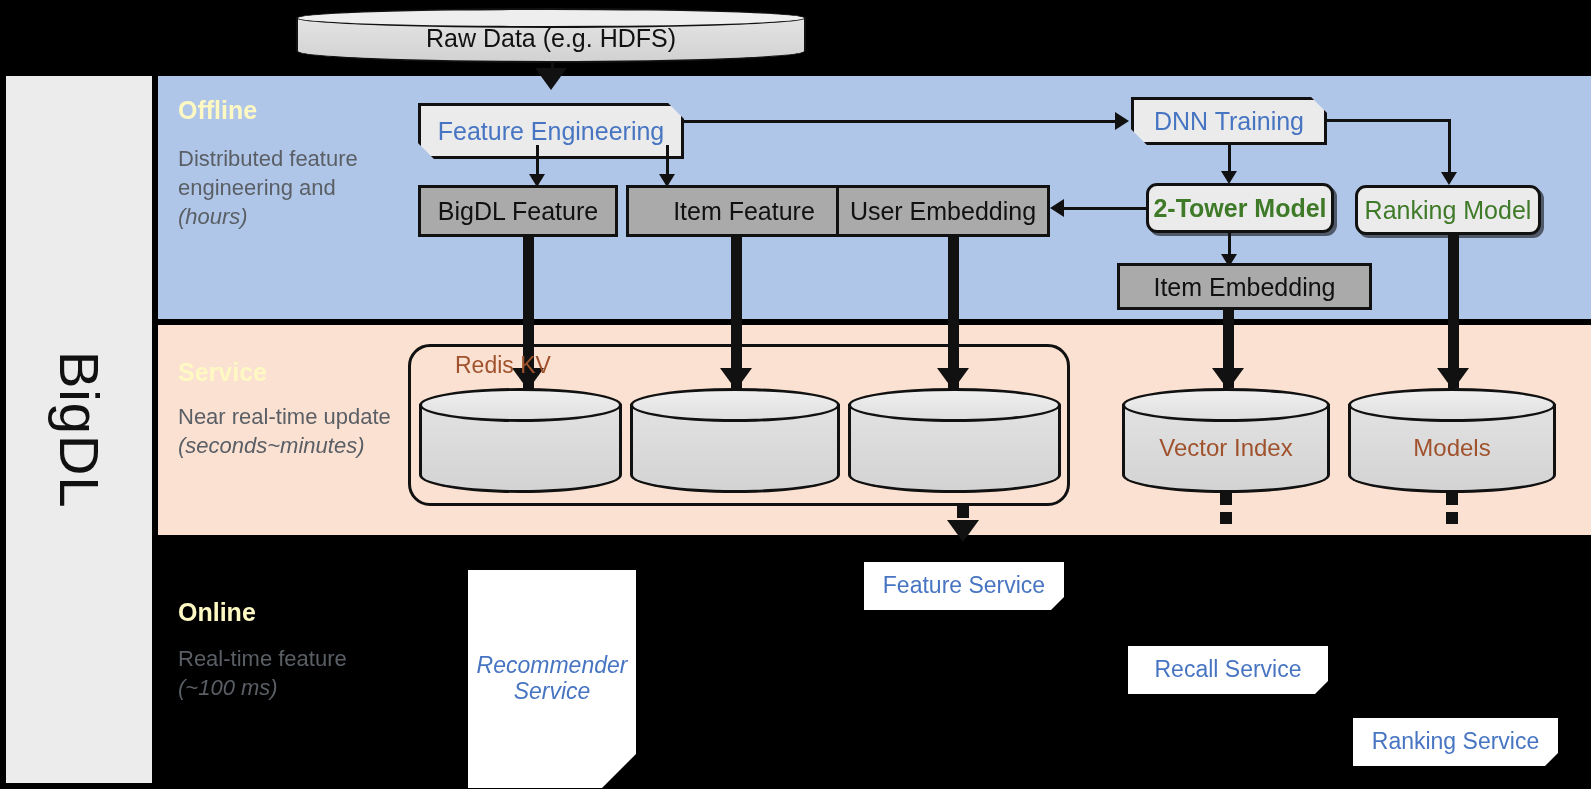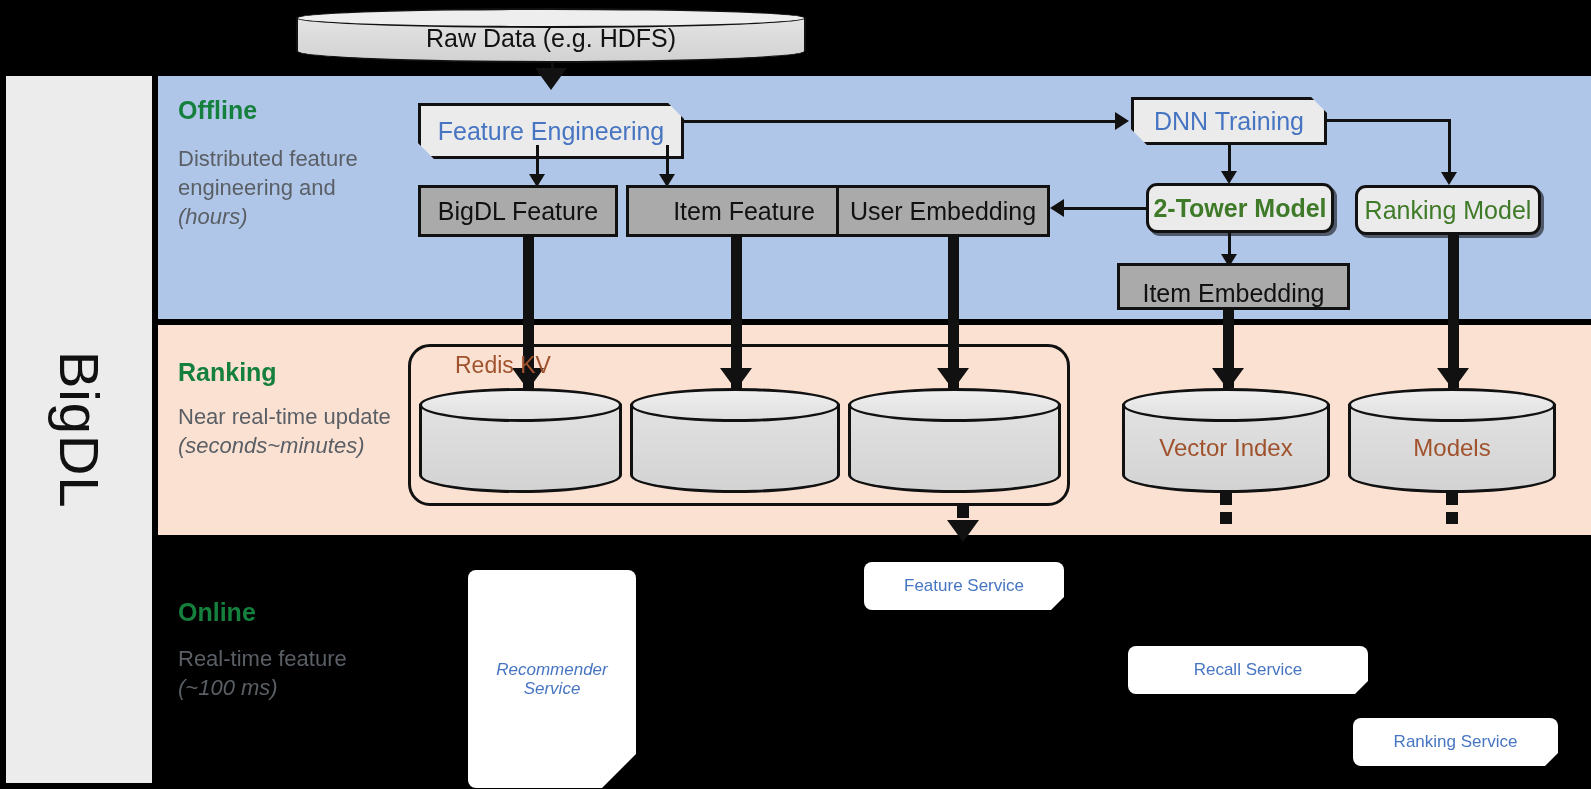--- a/index.html
+++ b/index.html
@@ -23,21 +23,21 @@
     writing-mode:vertical-rl; text-orientation:mixed;
   }
 
   
   .band{ position:absolute; left:158px; right:0; }
   .band-offline { top:76px;  height:243px; background:#b0c6e8; }
   .band-nearline{ top:325px; height:210px; background:#fae1d2; }
   .band-online  { top:541px; height:248px; background:#000; }
 
   .band-title{
-    position:absolute; font-size:25px; font-weight:bold; color:#15803d;
+    position:absolute; font-size:25px; font-weight:bold; color:#fef9c3;
   }
   .band-sub{
     position:absolute; font-size:22px; line-height:1.32; color:#5a5f66;
   }
   .ital{ font-style:italic; }
 
   
   .node{ position:absolute; display:flex; align-items:center; justify-content:center;
          text-align:center; line-height:1.12; }
 
@@ -57,23 +57,22 @@
     clip-path: polygon(0 0, calc(100% - 16px) 0, 100% 16px, 100% 100%, 16px 100%, 0 calc(100% - 16px));
   }
   
   .round-box{
     background:#ebebeb; border:3px solid #111; border-radius:11px;
     font-size:25px; color:#3f7a28;
     box-shadow:3px 3px 0 rgba(0,0,0,.55);
   }
   
   .note{
-    background:#fff; font-size:17px; color:#4775c2;
+    background:#fff; font-size:23px; color:#4775c2;
     filter: drop-shadow(3px 3px 2px rgba(0,0,0,.55));
-    border-radius: 8px;
   }
   .note.sm{ clip-path: polygon(0 0, 100% 0, 100% calc(100% - 13px), calc(100% - 13px) 100%, 0 100%); }
   .note.lg{ clip-path: polygon(0 0, 100% 0, 100% calc(100% - 34px), calc(100% - 34px) 100%, 0 100%); }
 
   
   .cyl{ position:absolute; }
   .cyl .body{
     position:absolute; left:0; right:0; top:16px; bottom:0;
     background:linear-gradient(180deg,#e2e2e2,#d3d3d3);
     border:3px solid #111; border-top:none; border-radius:0 0 50% 50%/0 0 18px 18px;
@@ -145,21 +144,21 @@
     <div class="sidebar-label">BigDL</div>
   </div>
 
   <div class="band band-offline"></div>
   <div class="band band-nearline"></div>
   <div class="band band-online"></div>
 
   <div class="band-title" style="left:178px; top:96px;">Offline</div>
   <div class="band-sub" style="left:178px; top:144px; width:205px;"><span>Distributed feature engineering and </span><span class="ital">(hours)</span></div>
 
-  <div class="band-title" style="left:178px; top:358px;">Ranking</div>
+  <div class="band-title" style="left:178px; top:358px;">Service</div>
   <div class="band-sub" style="left:178px; top:402px; width:225px;"><span>Near real-time update </span><span class="ital">(seconds~minutes)</span></div>
 
   <div class="band-title" style="left:178px; top:598px;">Online</div>
   <div class="band-sub" style="left:178px; top:644px; width:200px;"><span>Real-time feature </span><span class="ital">(~100 ms)</span></div>
 
   <div class="cyl-flat" style="left:296px; top:8px; width:510px; height:55px;">
     <div class="body"></div>
     <div class="top"></div>
     <div class="cap">Raw Data (e.g. HDFS)</div>
   </div>
@@ -207,21 +206,21 @@
   <div class="node round-box" style="left:1355px; top:185px; width:186px; height:50px;">
     <span>Ranking Model</span>
   </div>
 
   <div class="thin-h" style="left:1064px; top:207px; width:84px;"></div>
   <div class="arrow-lf" style="left:1050px; top:199px;"></div>
 
   <div class="thin-v" style="left:1228px; top:233px; height:28px;"></div>
   <div class="arrow-dn" style="left:1221px; top:254px;"></div>
 
-  <div class="node grey-box" style="left:1117px; top:263px; width:233px; height:47px;align-items:flex-end;">
+  <div class="node grey-box" style="left:1117px; top:263px; width:255px; height:47px;">
     <span>Item Embedding</span>
   </div>
 
   <div class="thick-v" style="left:523px; top:237px; height:152px;"></div>
   <div class="arrow-dn big" style="left:512px; top:368px;"></div>
 
   <div class="thick-v" style="left:731px; top:237px; height:152px;"></div>
   <div class="arrow-dn big" style="left:720px; top:368px;"></div>
 
   <div class="thick-v" style="left:948px; top:237px; height:152px;"></div>
@@ -270,21 +269,21 @@
   <div class="dash-sq" style="left:1446px; top:512px;"></div>
 
   <div class="node note lg" style="left:468px; top:570px; width:168px; height:218px; flex-direction:column;font-style:italic;">
     <span>Recommender Service</span>
   </div>
 
   <div class="node note sm" style="left:864px; top:562px; width:200px; height:48px;">
     <span>Feature Service</span>
   </div>
 
-  <div class="node note sm" style="left:1128px; top:646px; width:240px; height:48px;">
+  <div class="node note sm" style="left:1128px; top:646px; width:200px; height:48px;">
     <span>Recall Service</span>
   </div>
 
   <div class="node note sm" style="left:1353px; top:718px; width:205px; height:48px;">
     <span>Ranking Service</span>
   </div>
 
 </div>
 
 </body></html>

